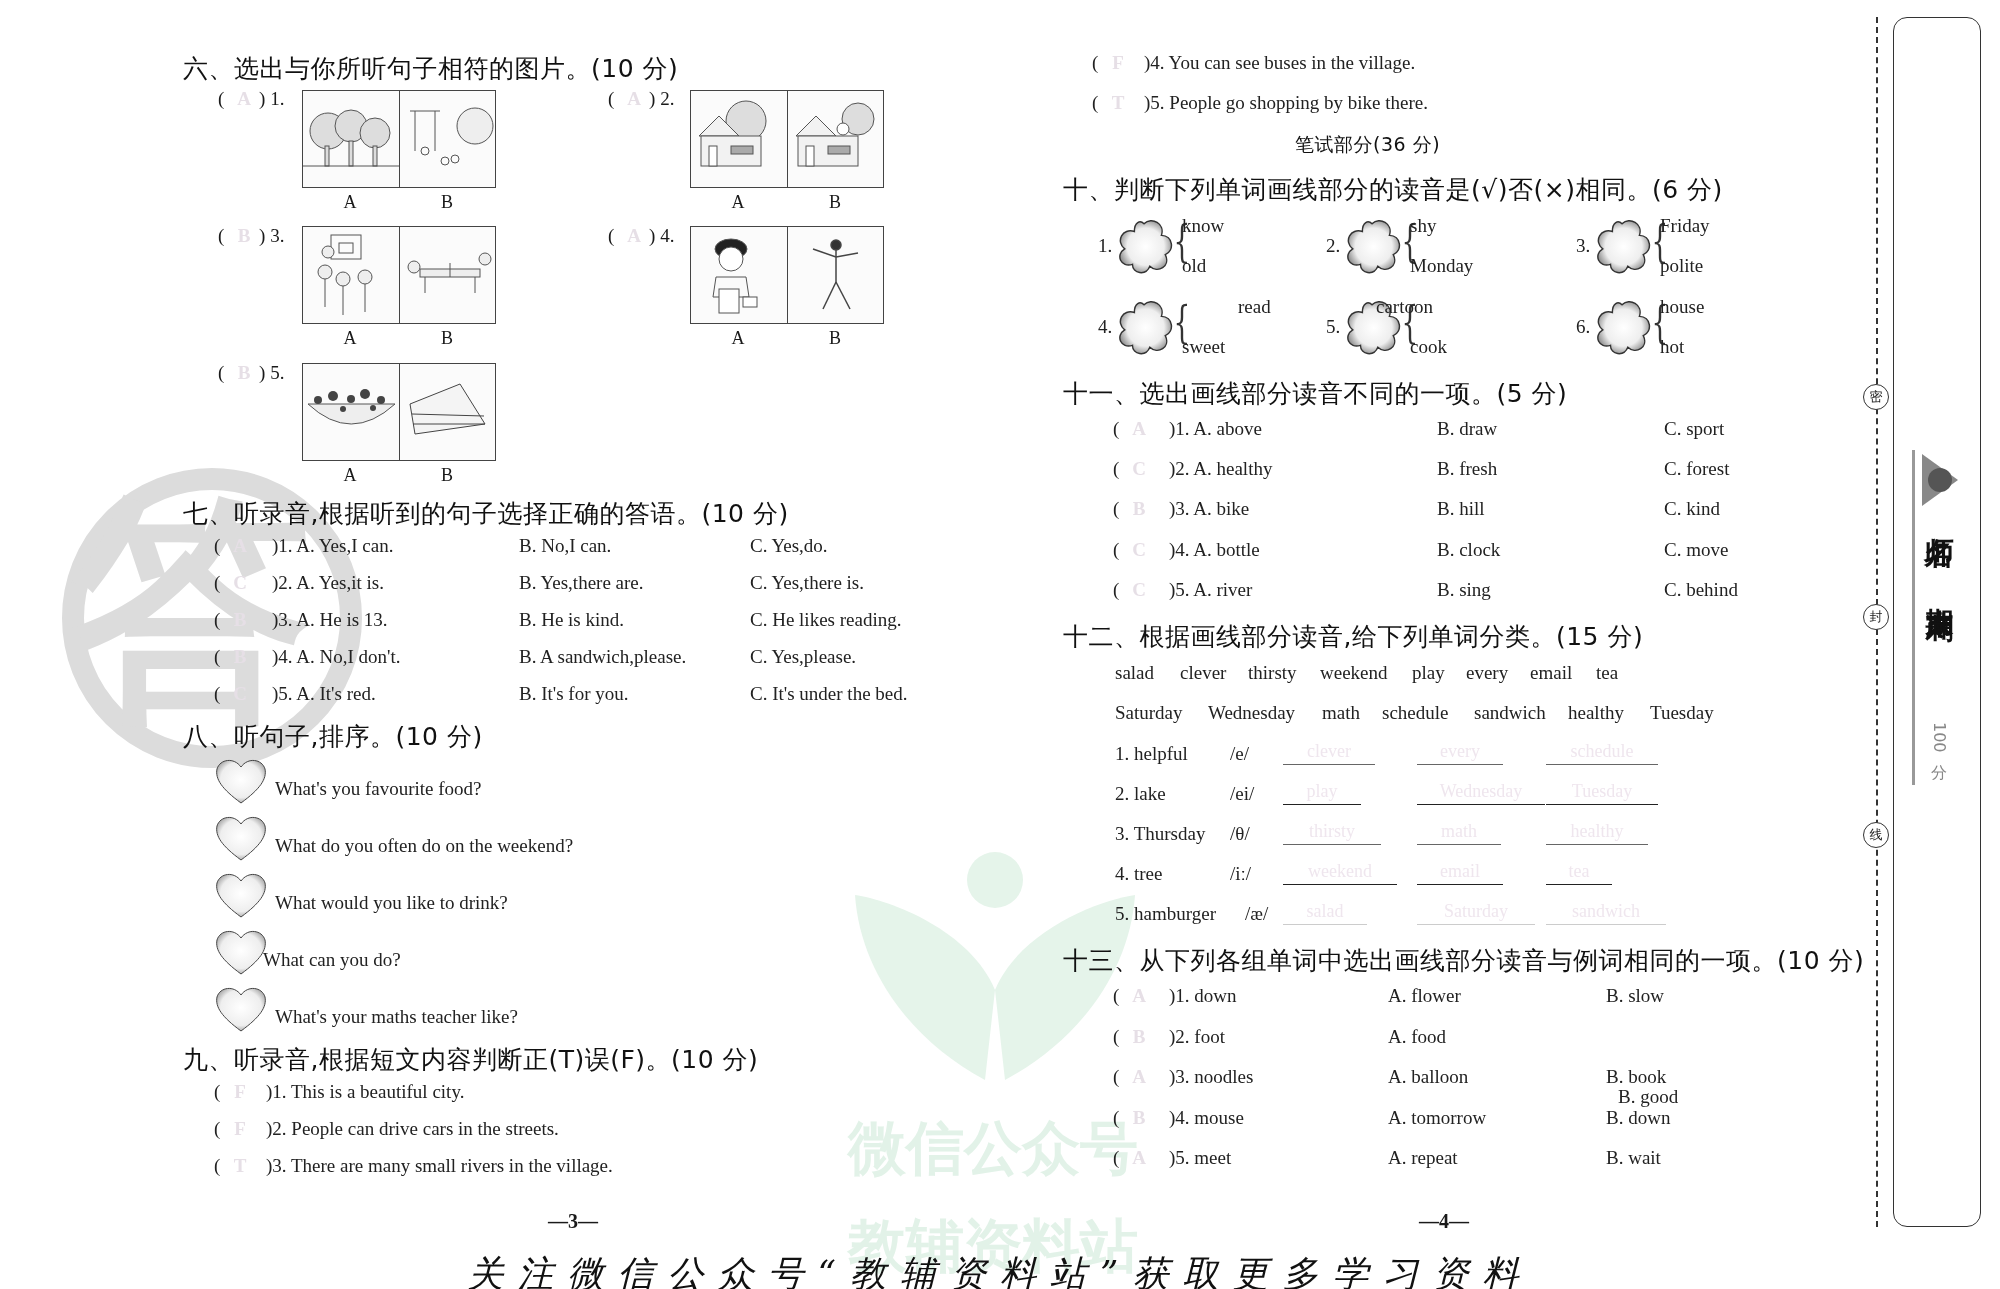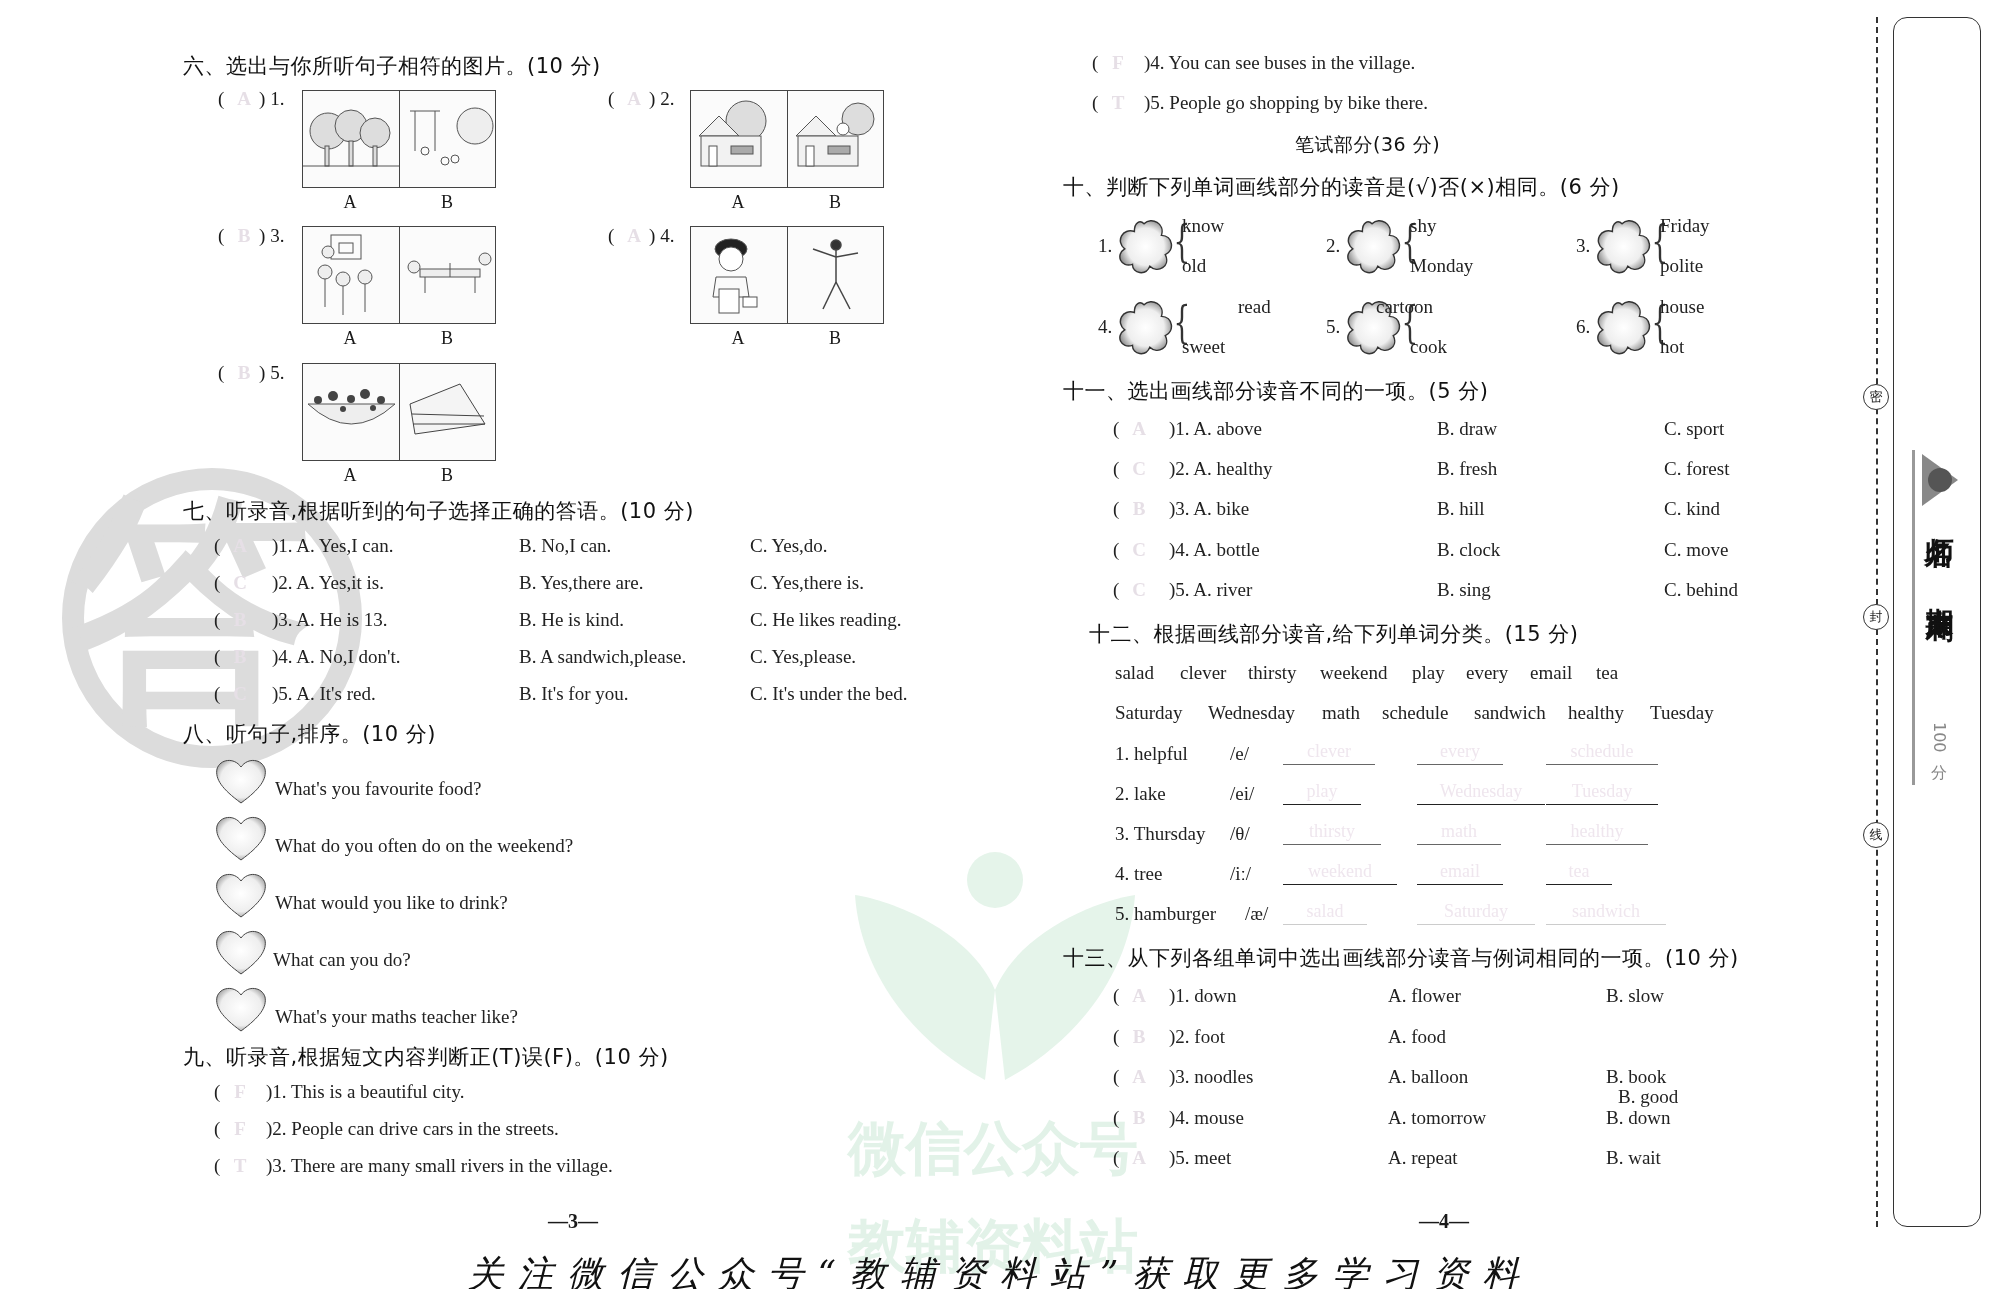--- a/index.html
+++ b/index.html
@@ -1,20 +1,20 @@
 <!DOCTYPE html>
 <html><head>
 <meta charset="utf-8">
 <style>
   * { box-sizing: border-box; margin: 0; padding: 0; }
   html, body { width: 2000px; height: 1289px; background: #ffffff; overflow: hidden; }
   body { position: relative; font-family: "Liberation Serif", "DejaVu Serif", serif; color: #1a1a1a; }
 
   .abs { position: absolute; }
-  .heading { font-family: "DejaVu Sans", "Liberation Sans", sans-serif; font-size: 21px; color: #111; white-space: nowrap; letter-spacing: 0.5px; }
+  .heading { font-family: "DejaVu Sans", "Liberation Sans", sans-serif; font-size: 25px; color: #111; white-space: nowrap; letter-spacing: 0.5px; }
   .txt { font-size: 19px; white-space: nowrap; color: #222; }
   .paren { display: inline-block; width: 58px; white-space: nowrap; }
   .ans { display: inline-block; width: 30px; text-align: center; color: #e6dfe6; font-weight: bold; }
 
   
   .picbox { position: absolute; border: 1px solid #444; display: flex; background: #fbfbfb; }
   .picbox .cell { width: 50%; height: 100%; position: relative; overflow: hidden; }
   .picbox .cell + .cell { border-left: 1px solid #444; }
   .piclabel { position: absolute; font-size: 18px; text-align: center; width: 20px; }
   .qnum { position: absolute; font-size: 19px; white-space: nowrap; }
@@ -254,21 +254,21 @@
 <div class="abs txt" style="left:275px;top:835px;">What do you often do on the weekend?</div>
 
 <svg class="heart" style="left:214px;top:871px;" viewBox="0 0 54 48">
     <path d="M27 46 C 8 32, 1 22, 3 12 C 6 2, 20 0, 27 10 C 34 0, 48 2, 51 12 C 53 22, 46 32, 27 46 Z" fill="url(#hg)" stroke="#444"></path>
   </svg>
 <div class="abs txt" style="left:275px;top:892px;">What would you like to drink?</div>
 
 <svg class="heart" style="left:214px;top:928px;" viewBox="0 0 54 48">
     <path d="M27 46 C 8 32, 1 22, 3 12 C 6 2, 20 0, 27 10 C 34 0, 48 2, 51 12 C 53 22, 46 32, 27 46 Z" fill="url(#hg)" stroke="#444"></path>
   </svg>
-<div class="abs txt" style="left:273px;top:949px;">What can you do?</div>
+<div class="abs txt" style="left:263px;top:949px;">What can you do?</div>
 
 <svg class="heart" style="left:214px;top:985px;" viewBox="0 0 54 48">
     <path d="M27 46 C 8 32, 1 22, 3 12 C 6 2, 20 0, 27 10 C 34 0, 48 2, 51 12 C 53 22, 46 32, 27 46 Z" fill="url(#hg)" stroke="#444"></path>
   </svg>
 <div class="abs txt" style="left:275px;top:1006px;">What's your maths teacher like?</div>
 
 <div class="abs heading" style="left:183px;top:1043px;">九、听录音,根据短文内容判断正(T)误(F)。(10 分)</div>
 <div class="abs txt" style="left:214px;top:1081px;"><span class="paren" style="width:52px;">( <span class="ans">F</span></span><span>)1. This is a beautiful city.</span></div>
 <div class="abs txt" style="left:214px;top:1118px;"><span class="paren" style="width:52px;">( <span class="ans">F</span></span><span>)2. People can drive cars in the streets.</span></div>
 <div class="abs txt" style="left:214px;top:1155px;"><span class="paren" style="width:52px;">( <span class="ans">T</span></span><span>)3. There are many small rivers in the village.</span></div>
@@ -356,21 +356,21 @@
 <div class="abs txt" style="left:1664px;top:498px;">C. kind</div>
 
 <div class="abs txt" style="left:1113px;top:539px;"><span class="paren" style="width:56px;">( <span class="ans">C</span></span><span>)4. A. bottle</span></div>
 <div class="abs txt" style="left:1437px;top:539px;">B. clock</div>
 <div class="abs txt" style="left:1664px;top:539px;">C. move</div>
 
 <div class="abs txt" style="left:1113px;top:579px;"><span class="paren" style="width:56px;">( <span class="ans">C</span></span><span>)5. A. river</span></div>
 <div class="abs txt" style="left:1437px;top:579px;">B. sing</div>
 <div class="abs txt" style="left:1664px;top:579px;">C. behind</div>
 
-<div class="abs heading" style="left:1063px;top:620px;margin-left:26px;">十二、根据画线部分读音,给下列单词分类。(15 分)</div>
+<div class="abs heading" style="left:1063px;top:620px;">十二、根据画线部分读音,给下列单词分类。(15 分)</div>
 
 <div class="abs txt" style="left:1115px;top:662px;">salad</div>
 <div class="abs txt" style="left:1180px;top:662px;">clever</div>
 <div class="abs txt" style="left:1248px;top:662px;">thirsty</div>
 <div class="abs txt" style="left:1320px;top:662px;">weekend</div>
 <div class="abs txt" style="left:1412px;top:662px;">play</div>
 <div class="abs txt" style="left:1466px;top:662px;">every</div>
 <div class="abs txt" style="left:1530px;top:662px;">email</div>
 <div class="abs txt" style="left:1596px;top:662px;">tea</div>
 

